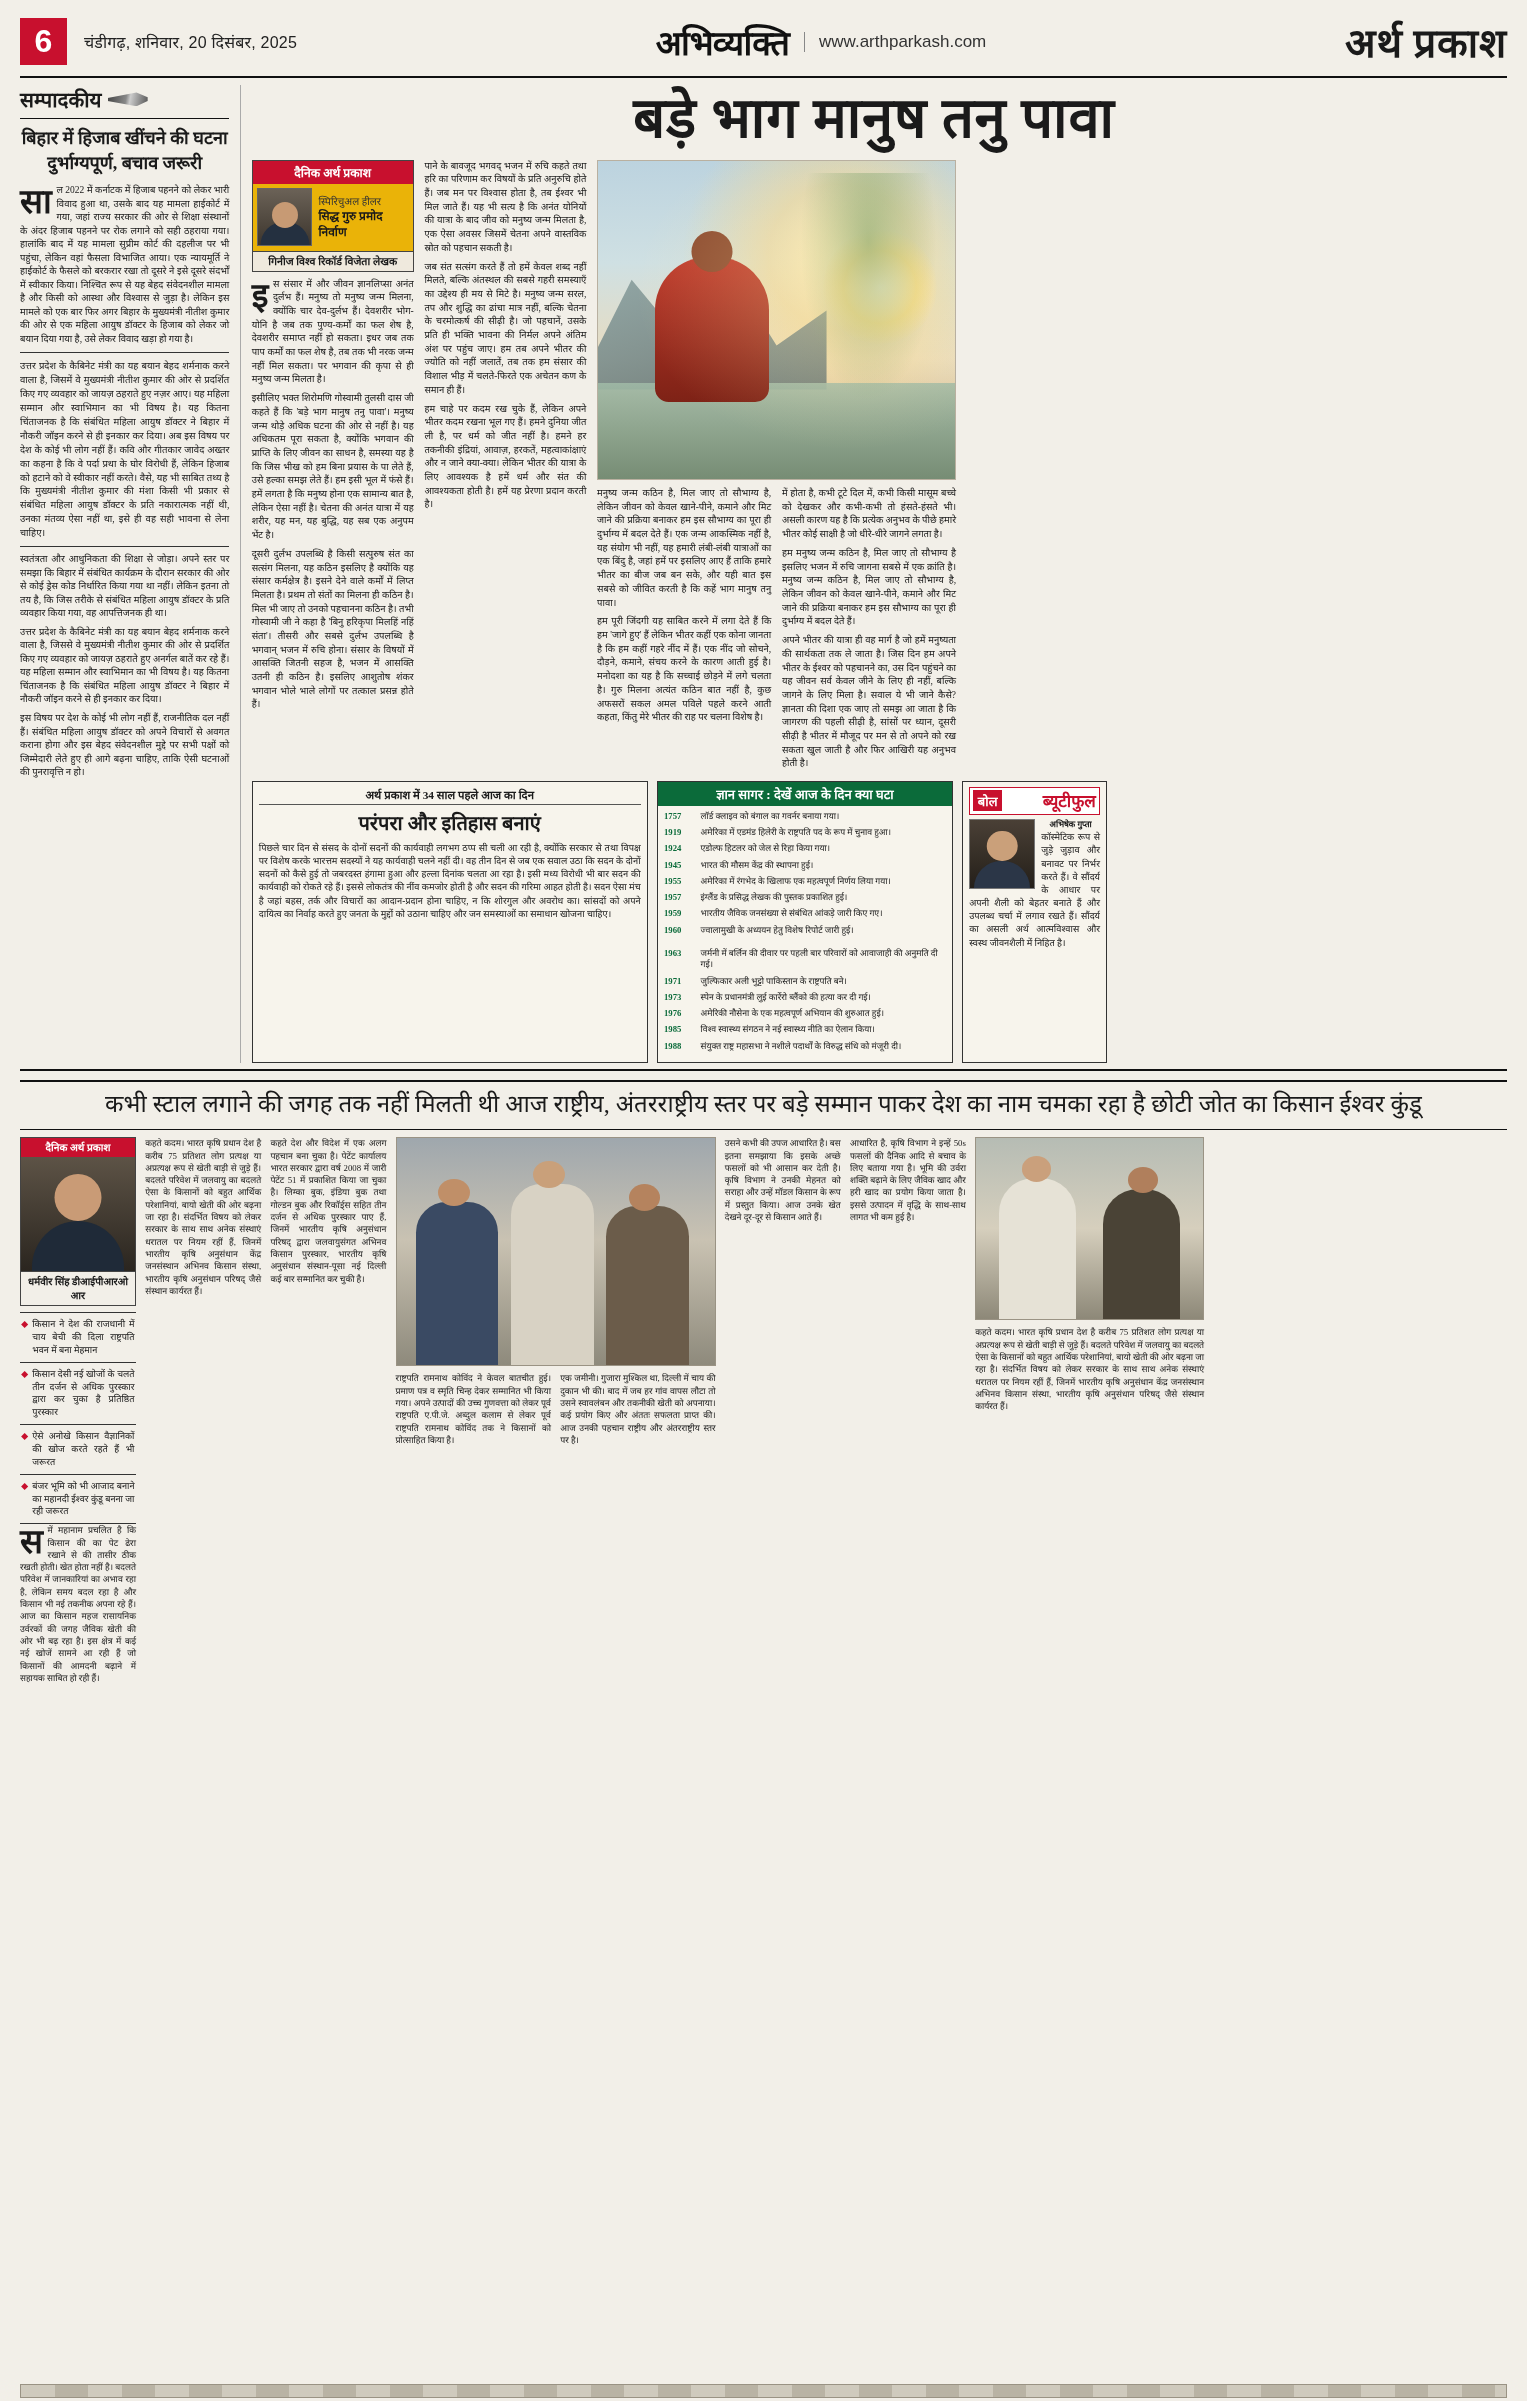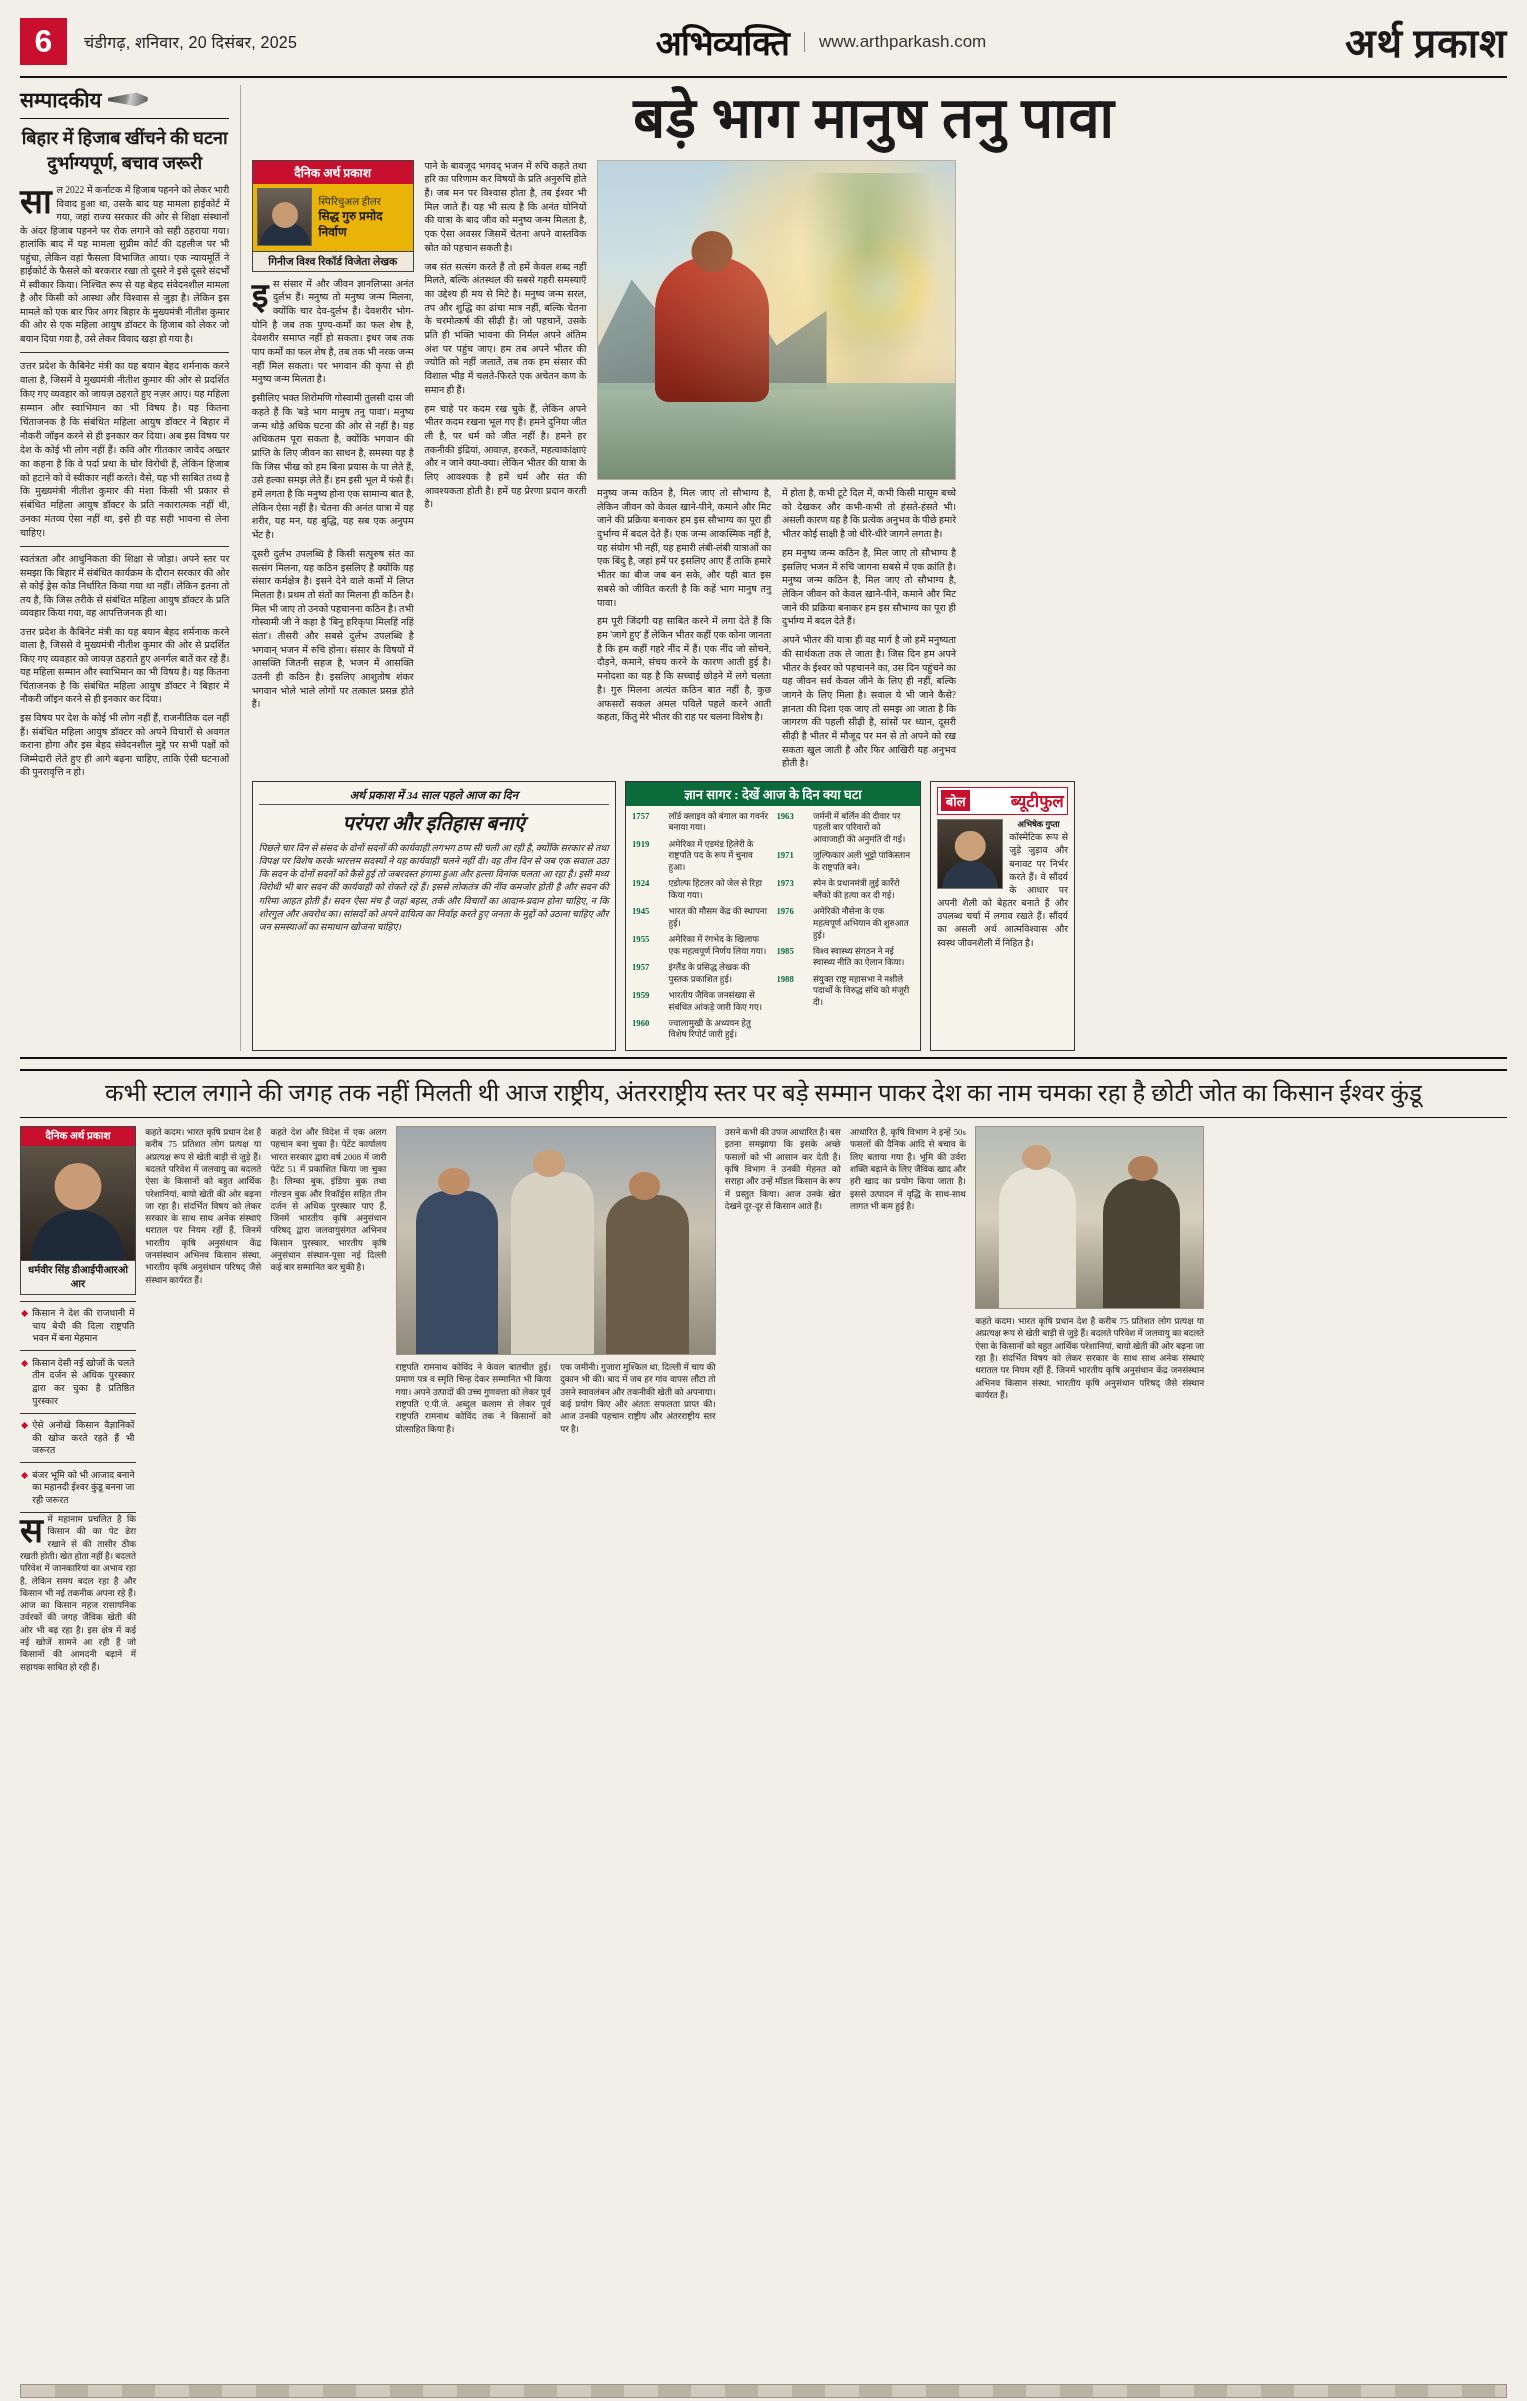--- a/index.html
+++ b/index.html
@@ -190,21 +190,21 @@
     padding-bottom:2.3px; margin-bottom:3.8px;
   }
   .box-title {
     text-align:center; font-size: 20px; font-weight: bold; margin: 3.1px 0 6.1px 0;
   }
   .box-text { font-size: 9.3px; line-height:1.42; text-align:justify; }
   .gyan-head {
     background:#0b6b3a; color:#fff; text-align:center; font-size:13px; font-weight:bold;
     padding: 3.1px 0; margin: -4.6px -6.1px 4.6px -6.1px;
   }
-  .gyan-cols { display:flex; gap:7px; font-size: 8.7px; line-height:1.34; }
+  .gyan-cols { display:flex; gap:7px; font-size: 8.7px; line-height:1.34;flex-direction:column; }
   .gyan-col { flex:1; }
   .gyan-row { display:flex; gap:4.6px; margin-bottom:4.6px; }
   .gyan-year { font-weight:bold; color:#0b6b3a; width:32px; flex:none; }
   .bol-head {
     display:flex; align-items:center; justify-content:space-between; gap:4.6px;
     border:1.5px solid #c8102e; padding:1.5px 3.1px; margin-bottom:4.6px; background:#fff;
   }
   .bol-red { background:#c8102e; color:#fff; font-weight:bold; font-size:13px; padding:1.5px 4.6px; }
   .bol-txt { color:#c8102e; font-weight:bold; font-size:17px; }
   .bol-photo {
@@ -354,21 +354,21 @@
             <div class="ftext" style="flex:1;">
               <p>में होता है, कभी टूटे दिल में, कभी किसी मासूम बच्चे को देखकर और कभी-कभी तो हंसते-हंसते भी। असली कारण यह है कि प्रत्येक अनुभव के पीछे हमारे भीतर कोई साक्षी है जो धीरे-धीरे जागने लगता है।</p>
               <p>हम मनुष्य जन्म कठिन है, मिल जाए तो सौभाग्य है इसलिए भजन में रुचि जागना सबसे में एक क्रांति है। मनुष्य जन्म कठिन है, मिल जाए तो सौभाग्य है, लेकिन जीवन को केवल खाने-पीने, कमाने और मिट जाने की प्रक्रिया बनाकर हम इस सौभाग्य का पूरा ही दुर्भाग्य में बदल देते हैं।</p>
               <p>अपने भीतर की यात्रा ही वह मार्ग है जो हमें मनुष्यता की सार्थकता तक ले जाता है। जिस दिन हम अपने भीतर के ईश्वर को पहचानने का, उस दिन पहुंचने का यह जीवन सर्व केवल जीने के लिए ही नहीं, बल्कि जागने के लिए मिला है। सवाल ये भी जाने कैसे? ज्ञानता की दिशा एक जाए तो समझ आ जाता है कि जागरण की पहली सीढ़ी है, सांसों पर ध्यान, दूसरी सीढ़ी है भीतर में मौजूद पर मन से तो अपने को रख सकता खुल जाती है और फिर आखिरी यह अनुभव होती है।</p>
             </div>
           </div>
         </div>
       </div>
 
       <div class="boxrow">
-        <div class="box" style="width:364px;font-style:italic;">
+        <div class="box" style="width:396px;">
           <div class="box-head">अर्थ प्रकाश में 34 साल पहले आज का दिन</div>
           <div class="box-title">परंपरा और इतिहास बनाएं</div>
           <div class="box-text">पिछले चार दिन से संसद के दोनों सदनों की कार्यवाही लगभग ठप्प सी चली आ रही है, क्योंकि सरकार से तथा विपक्ष पर विशेष करके भारत्तम सदस्यों ने यह कार्यवाही चलने नहीं दी। वह तीन दिन से जब एक सवाल उठा कि सदन के दोनों सदनों को कैसे हुई तो जबरदस्त हंगामा हुआ और हल्ला दिनांक चलता आ रहा है। इसी मध्य विरोधी भी बार सदन की कार्यवाही को रोकते रहे हैं। इससे लोकतंत्र की नींव कमजोर होती है और सदन की गरिमा आहत होती है। सदन ऐसा मंच है जहां बहस, तर्क और विचारों का आदान-प्रदान होना चाहिए, न कि शोरगुल और अवरोध का। सांसदों को अपने दायित्व का निर्वाह करते हुए जनता के मुद्दों को उठाना चाहिए और जन समस्याओं का समाधान खोजना चाहिए।</div>
         </div>
 
         <div class="box" style="width:296px;">
           <div class="gyan-head">ज्ञान सागर : देखें आज के दिन क्या घटा</div>
           <div class="gyan-cols">
             <div class="gyan-col">
               <div class="gyan-row">

